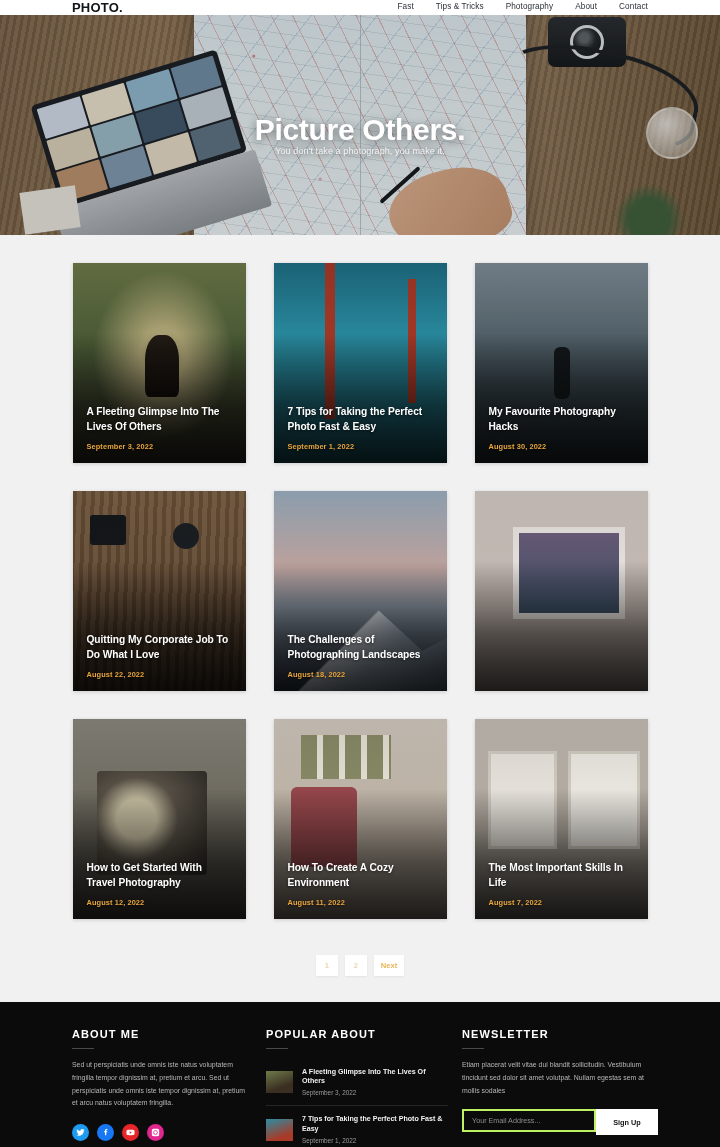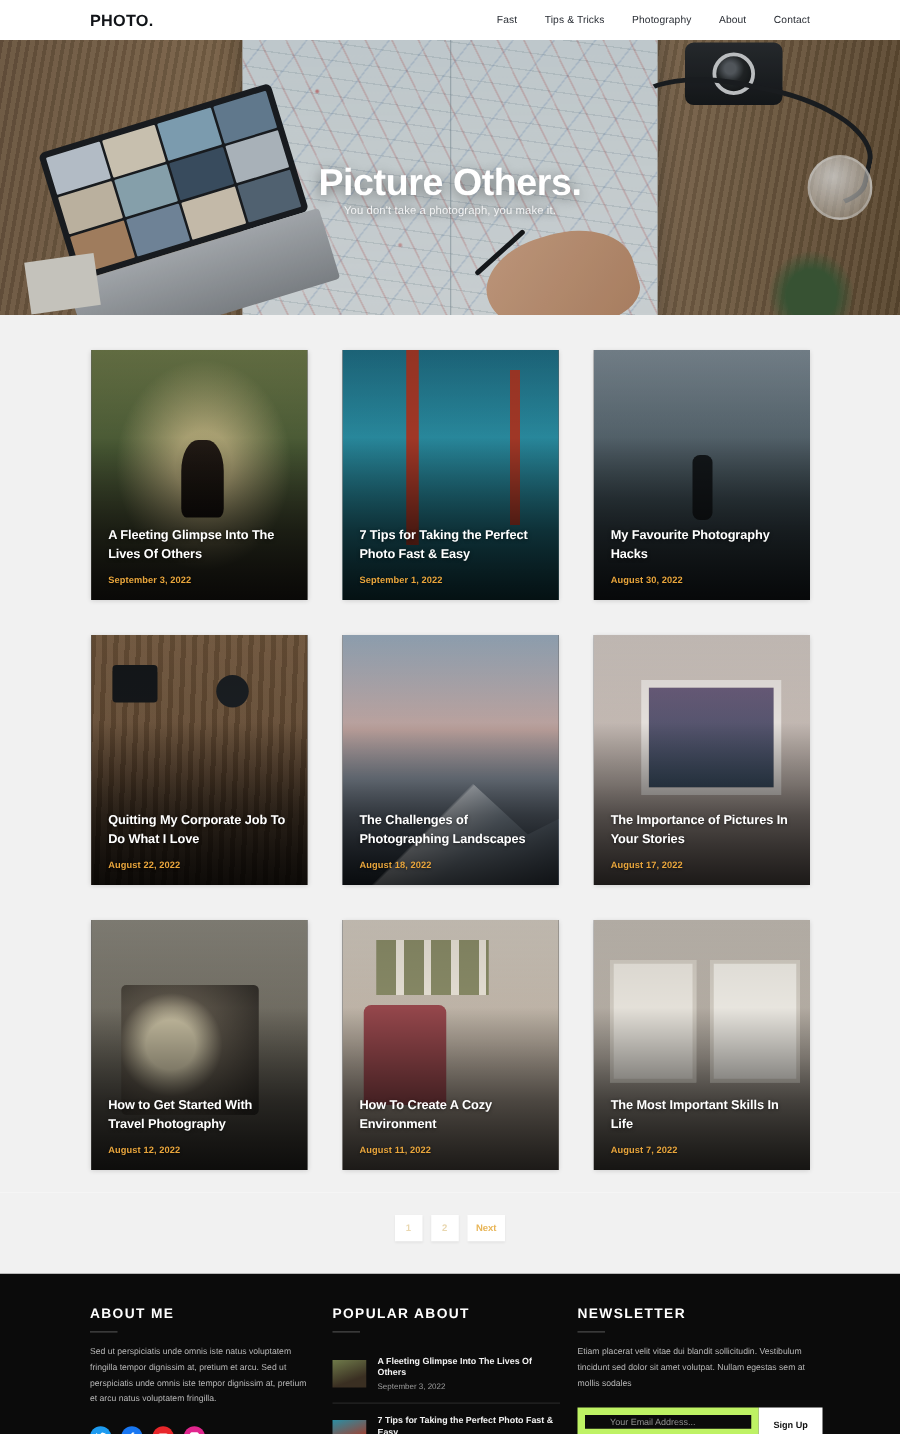--- a/index.html
+++ b/index.html
@@ -6,21 +6,21 @@
   html, body {
     width: 720px;
     background: #ffffff;
     font-family: "Liberation Sans", sans-serif;
     -webkit-font-smoothing: antialiased;
   }
   body { width: 720px; overflow-x: hidden; }
 
   
   .site-header {
-    height: 32px;
+    height: 15px;
     background: #ffffff;
     display: flex;
     align-items: center;
     justify-content: space-between;
     padding: 0 72px 0 72px;
     position: relative;
     z-index: 20;
   }
   .logo {
     font-size: 13px;
@@ -428,24 +428,24 @@
 
   .news-form {
     display: flex;
     margin-top: 12px;
     gap: 0;
   }
   .news-input {
     flex: 1;
     height: 23px;
     background: transparent;
-    border: 6px solid #bef264;
+    border: 2px solid #bef264;
     color: #cfcfcf;
     font-size: 7.2px;
-    padding: 0 20px;
+    padding: 0 8px;
     font-family: "Liberation Sans", sans-serif;
     outline: none;
   }
   .news-input::placeholder { color: #8f8f8f; }
   .news-btn {
     width: 62px;
     height: 26px;
     background: #ffffff;
     color: #111;
     border: none;
@@ -551,24 +551,20 @@
       <div class="card-shade"></div>
       <div class="card-body">
         <h2 class="card-title">The Challenges of Photographing Landscapes</h2>
         <div class="card-date">August 18, 2022</div>
       </div>
     </article>
 
     <article class="card">
       <div class="card-img art-frame"></div>
       <div class="card-shade"></div>
-      <div class="card-body">
-        <h2 class="card-title">The Importance of Pictures In Your Stories</h2>
-        <div class="card-date">August 17, 2022</div>
-      </div>
     </article>
 
     <article class="card">
       <div class="card-img art-vintage"></div>
       <div class="card-shade"></div>
       <div class="card-body">
         <h2 class="card-title">How to Get Started With Travel Photography</h2>
         <div class="card-date">August 12, 2022</div>
       </div>
     </article>

